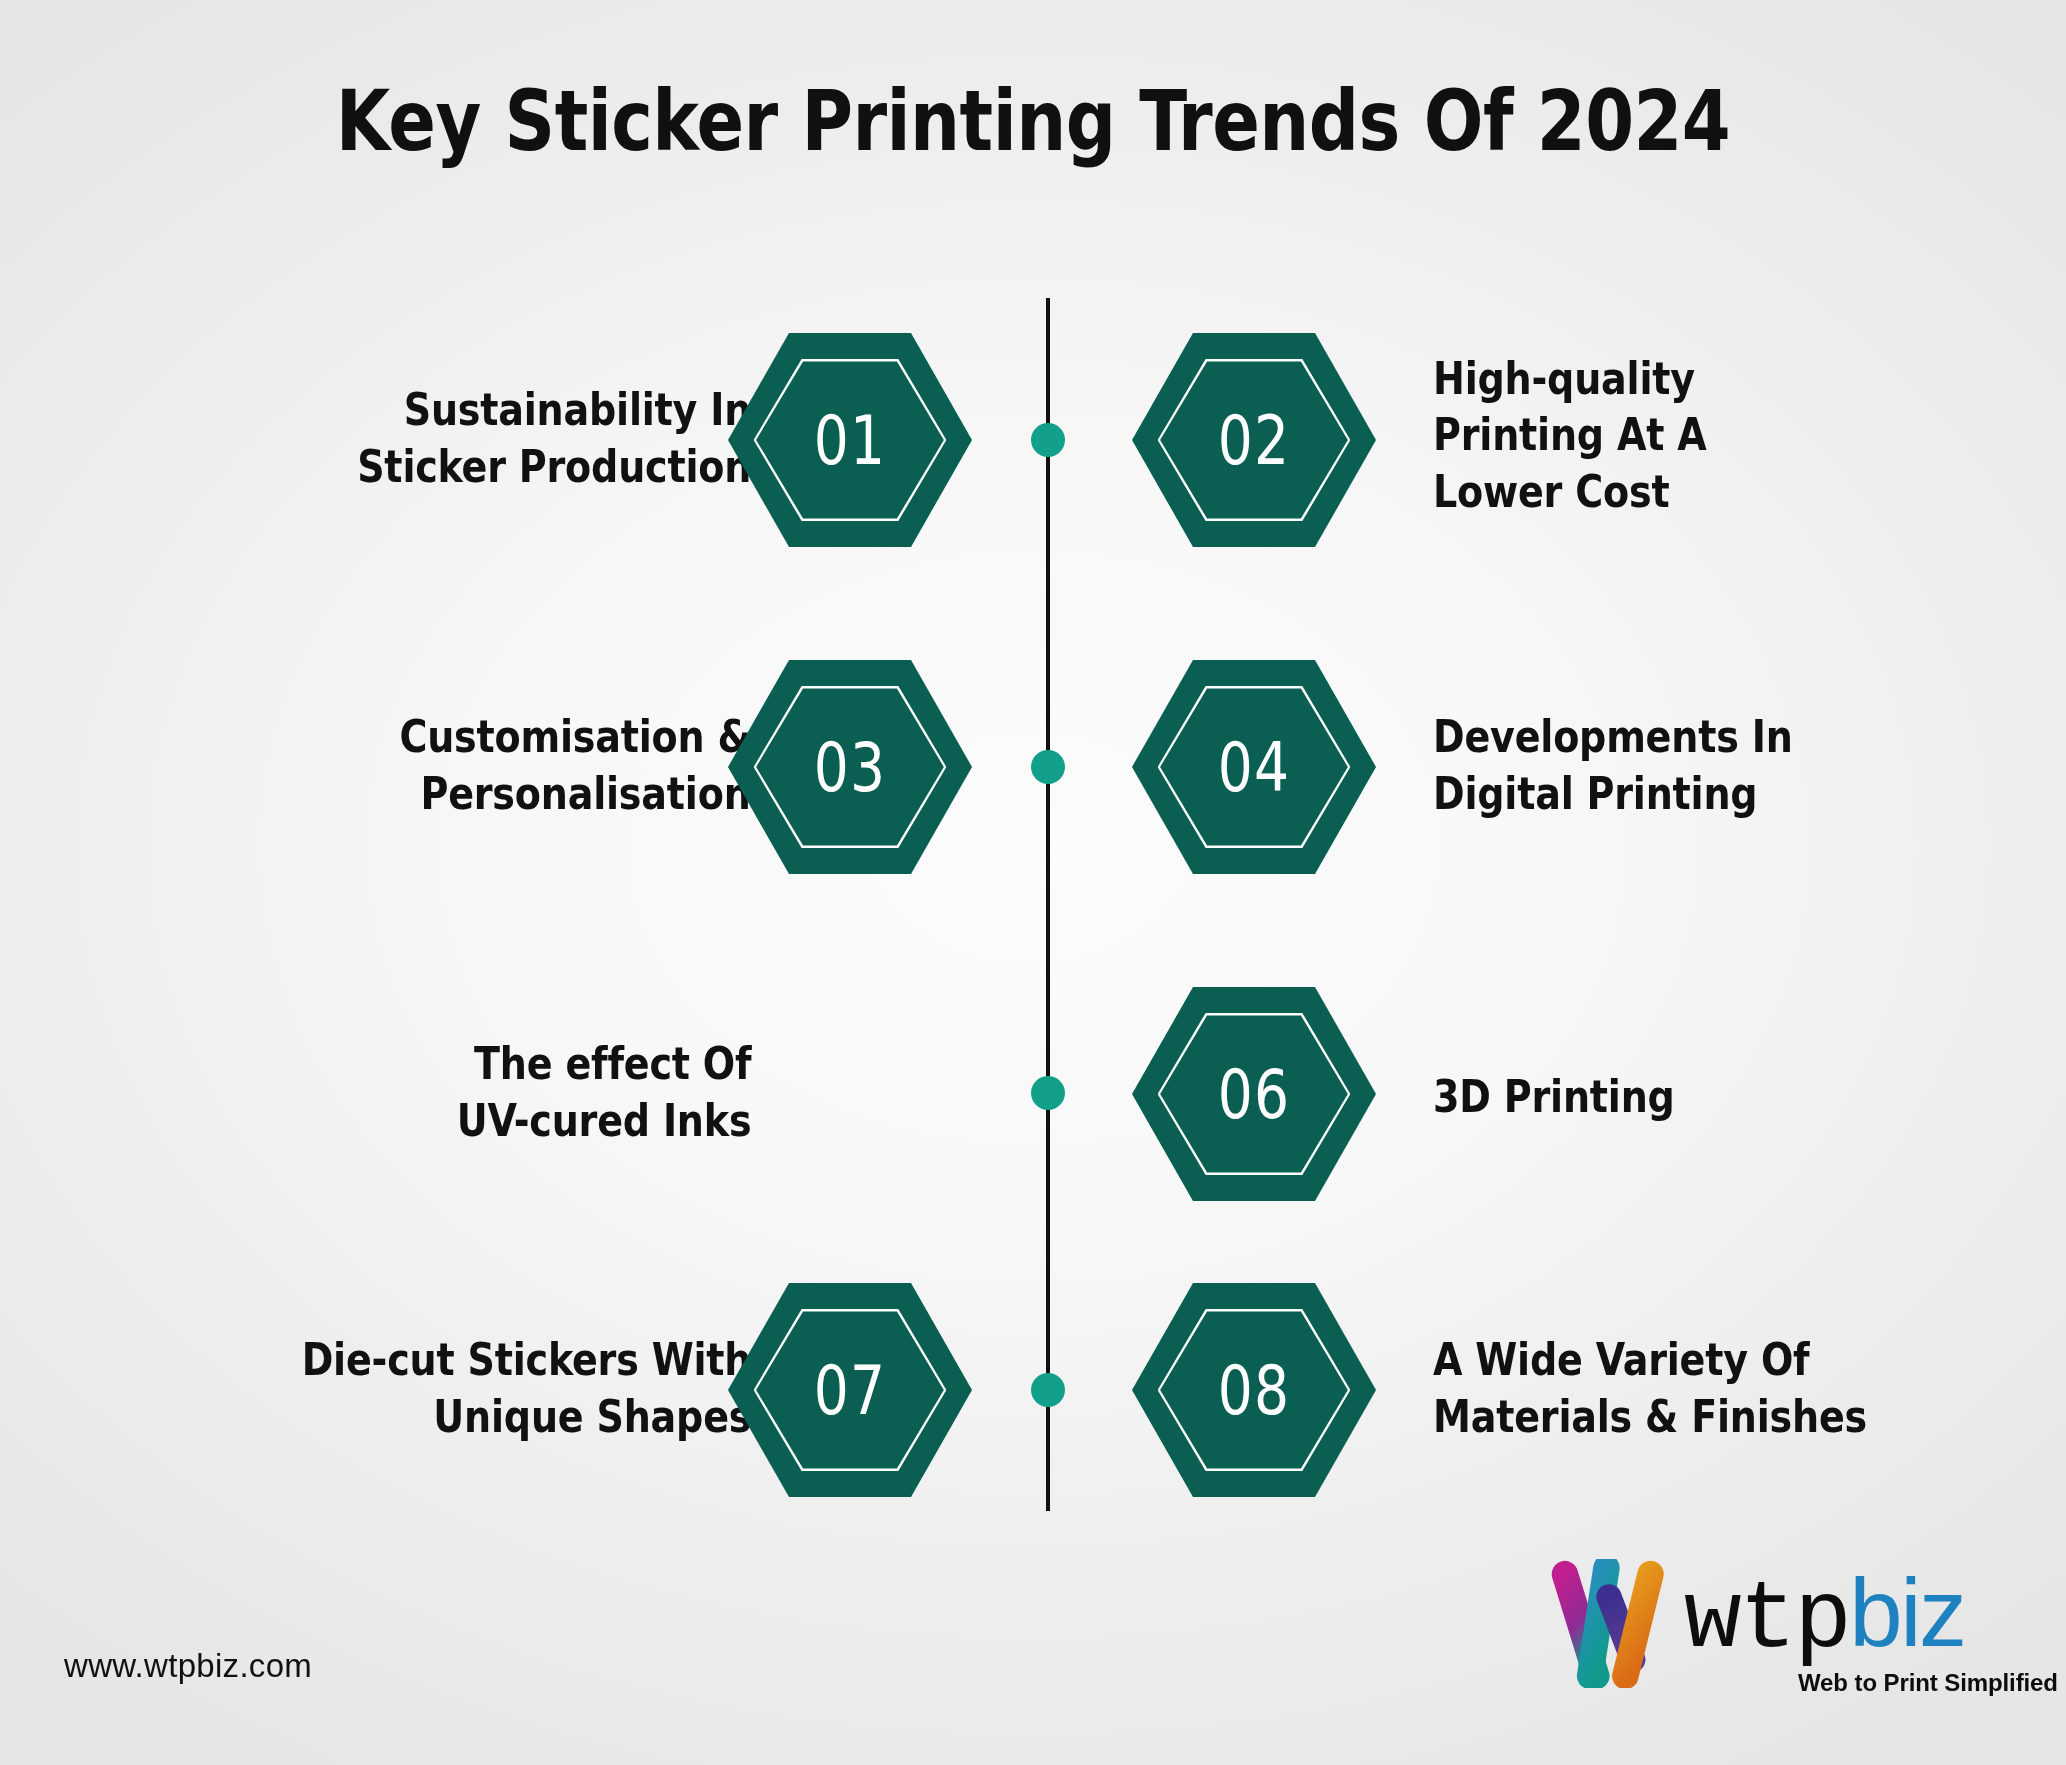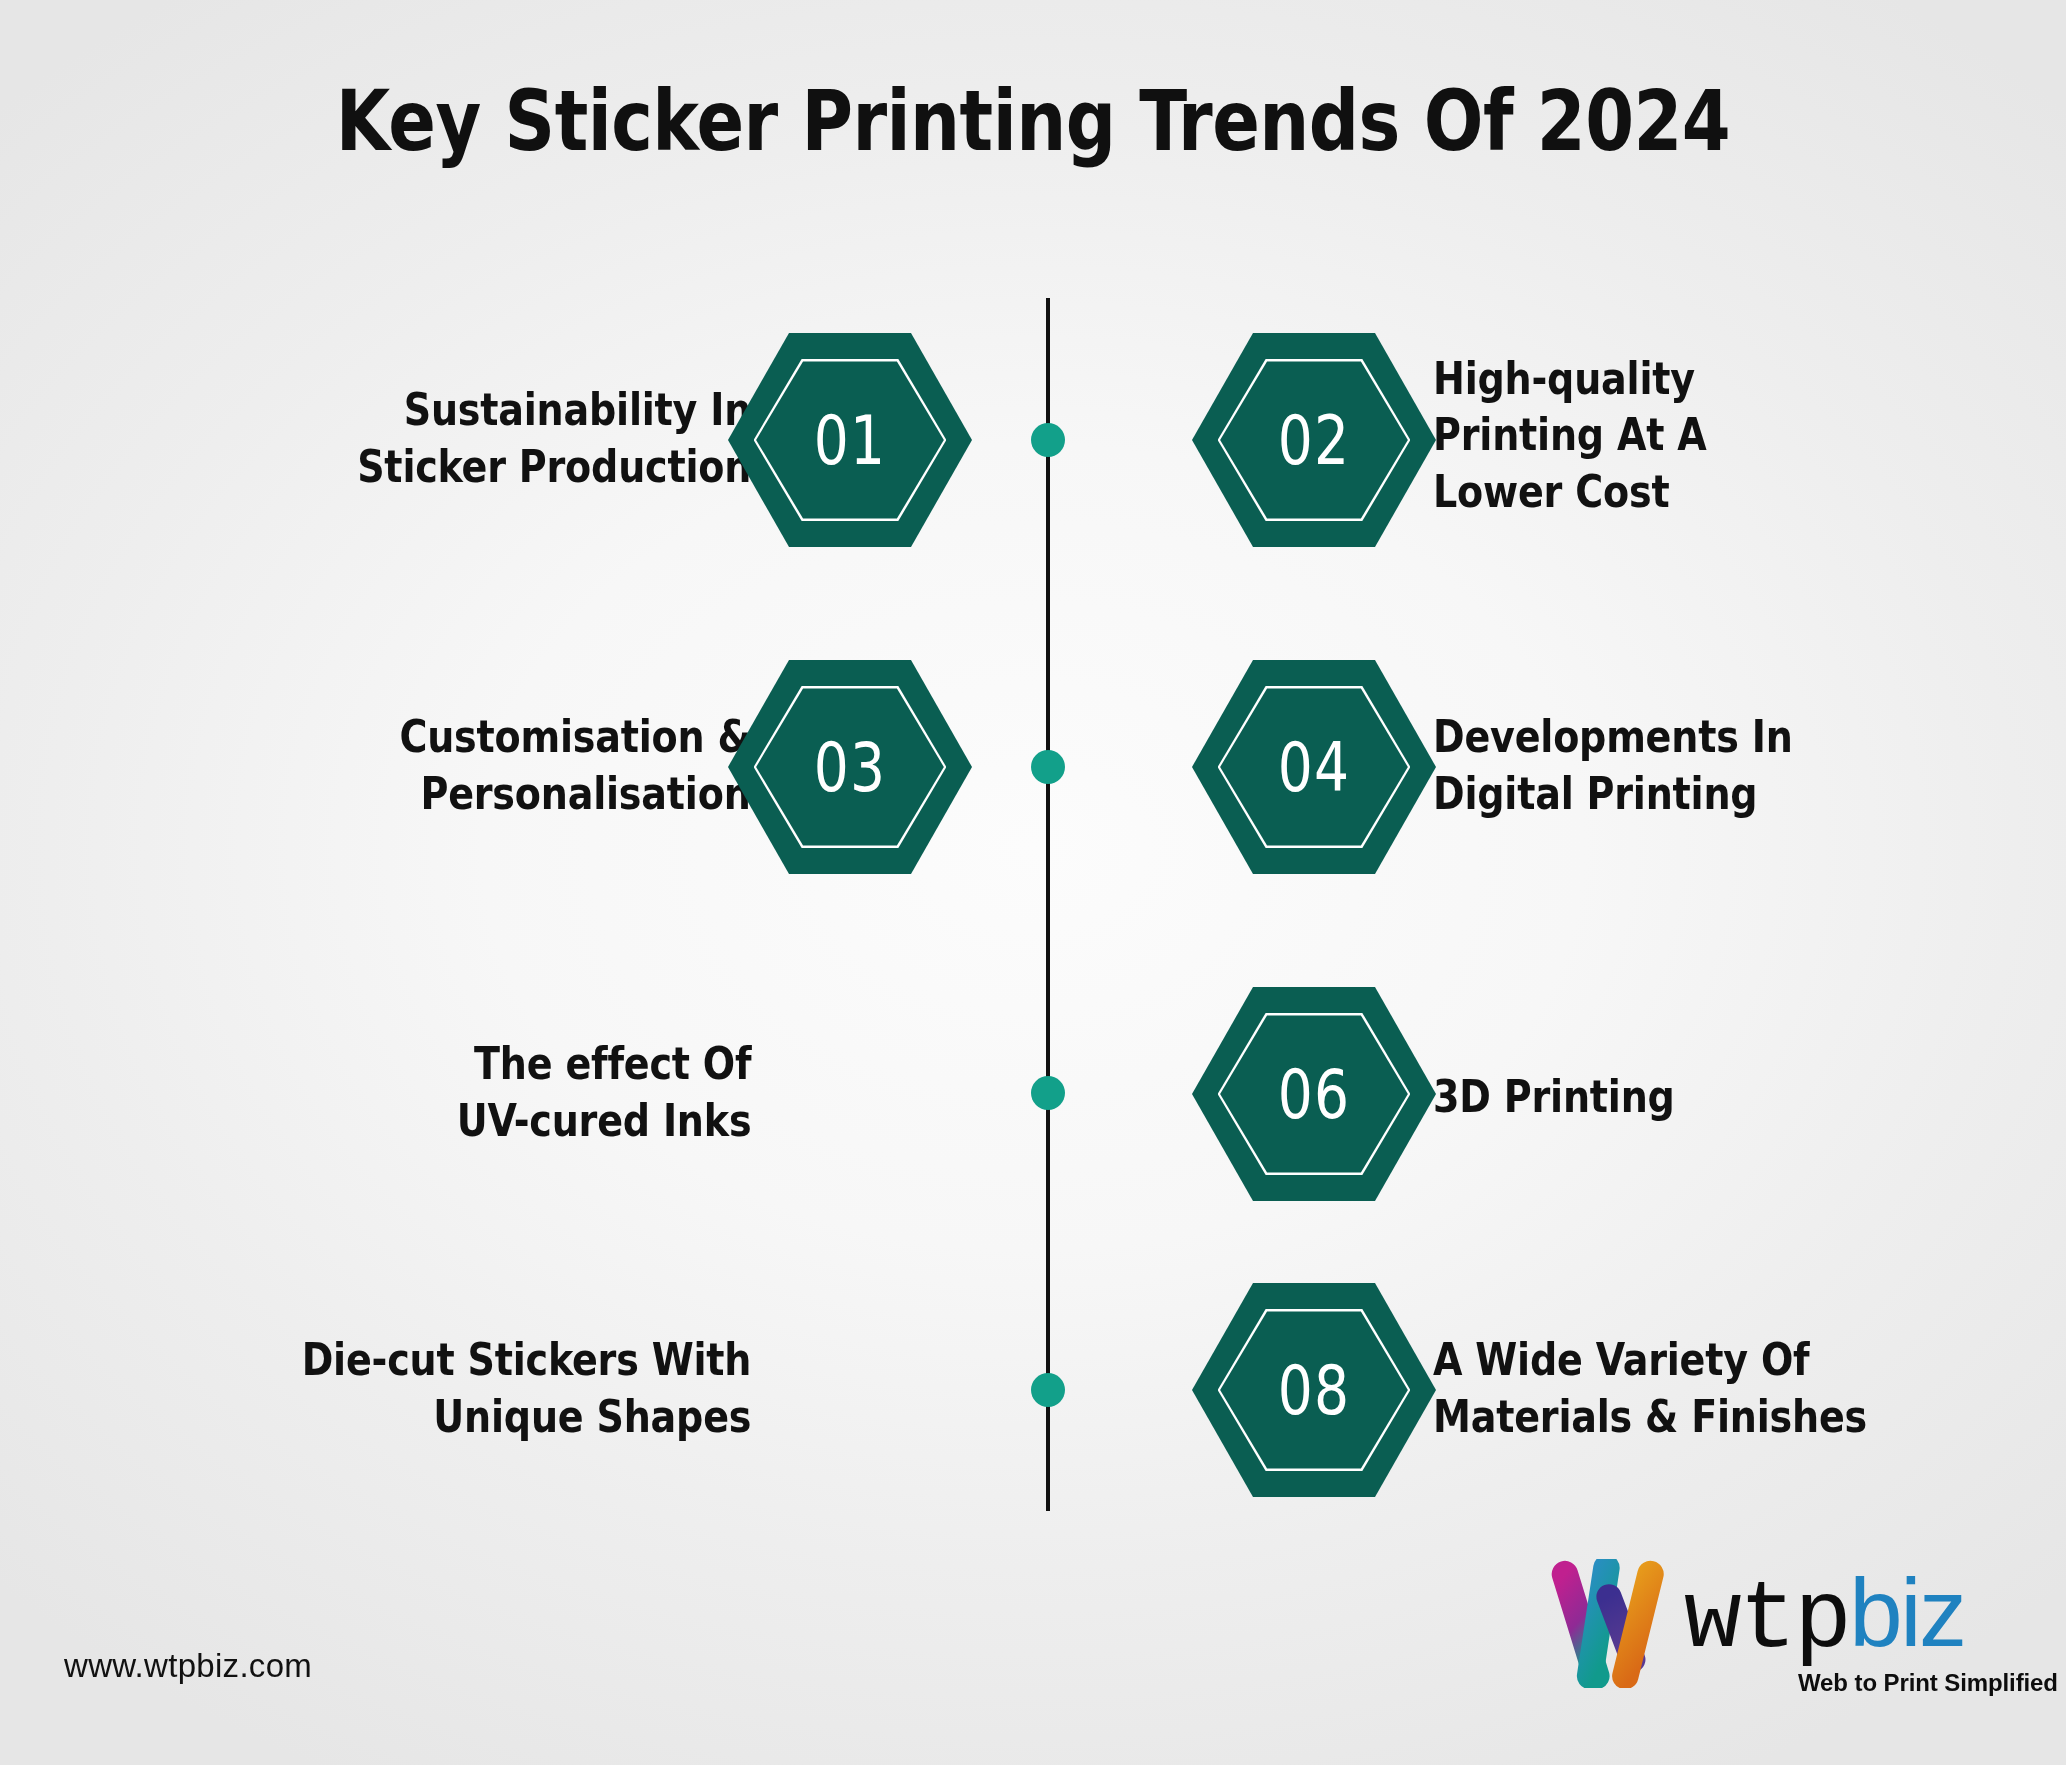--- a/index.html
+++ b/index.html
@@ -70,21 +70,21 @@
     height: 214px;
   }
 
   .hex-wrap {
     position: absolute;
     width: 244px;
     height: 214px;
     top: 0;
   }
   .hex-wrap.left  { left: 728px; }
-  .hex-wrap.right { left: 1192px; }
+  .hex-wrap.right { left: 1132px; }
 
   .hex-outer {
     position: absolute;
     inset: 0;
     background: #0a5e52;
     clip-path: polygon(25% 0%, 75% 0%, 100% 50%, 75% 100%, 25% 100%, 0% 50%);
   }
 
   .hex-inner {
     position: absolute;
@@ -286,20 +286,25 @@
     </div>
   </div>
 
   <div class="row" style="top:1283px;">
 
     <div class="label left lines2">
       <div>Die-cut Stickers With</div>
       <div>Unique Shapes</div>
     </div>
 
+    <div class="hex-wrap left">
+      <div class="hex-outer"></div>
+      <div class="hex-inner"></div>
+      <div class="hex-num">07</div>
+    </div>
 
     <div class="hex-wrap right">
       <div class="hex-outer"></div>
       <div class="hex-inner"></div>
       <div class="hex-num">08</div>
     </div>
 
     <div class="label right lines2">
       <div>A Wide Variety Of</div>
       <div>Materials &amp; Finishes</div>

